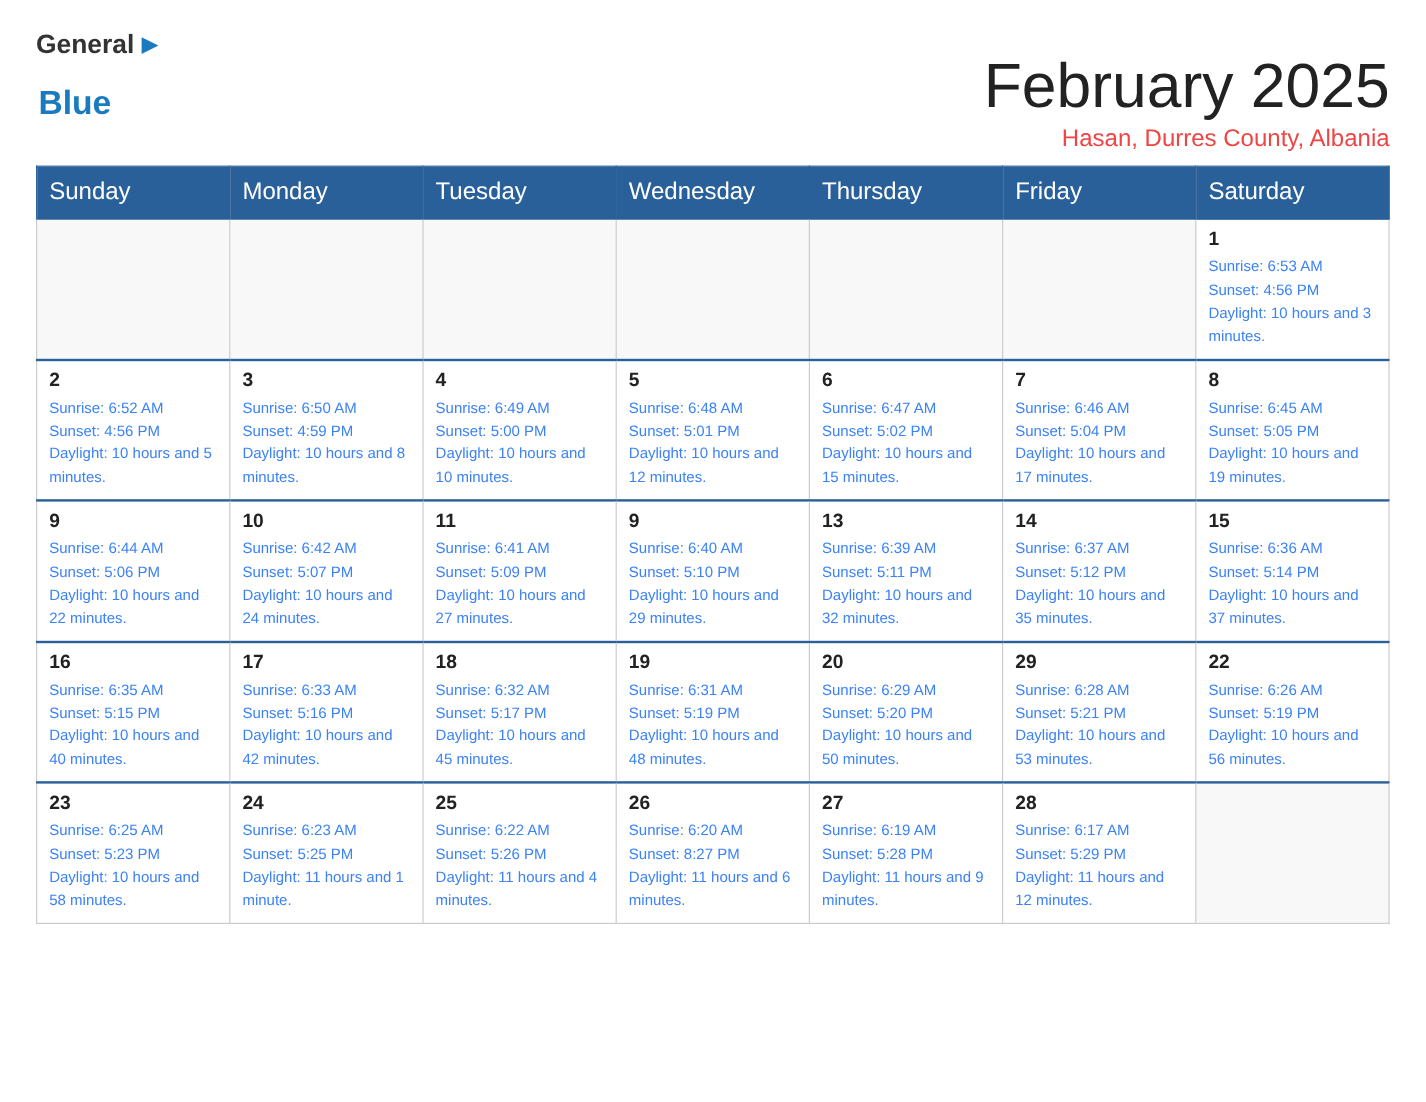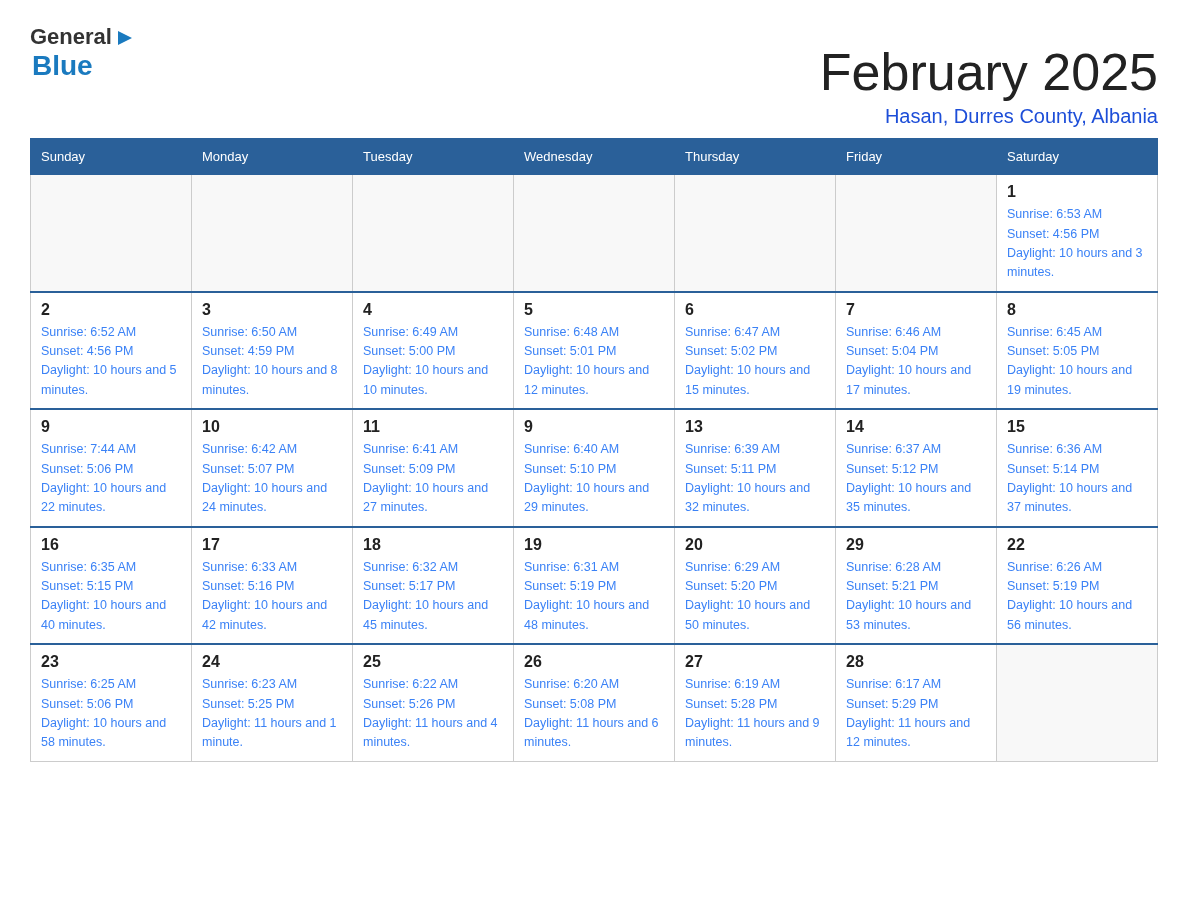--- a/index.html
+++ b/index.html
@@ -17,20 +17,21 @@
       margin-bottom: 10px;
     }
     .logo-text-general {
       font-size: 22px;
       font-weight: bold;
       color: #333;
     }
     .logo-block {
       display: flex;
       flex-direction: column;
+      gap: 20px;
     }
     .logo-line1 {
       display: flex;
       align-items: center;
     }
     .logo-line2 {
       color: #1a7abf;
       font-size: 28px;
       font-weight: bold;
       padding-left: 2px;
@@ -40,32 +41,32 @@
     }
     .calendar-title {
       font-size: 52px;
       font-weight: normal;
       color: #222;
       line-height: 1.1;
       margin-top: 20px;
     }
     .calendar-subtitle {
       font-size: 20px;
-      color: #1d4ed8;
+      color: #ef4444;
       margin-top: 4px;
     }
     .calendar {
       width: 100%;
       border-collapse: collapse;
       margin-top: 10px;
     }
     .calendar th {
       background-color: #2a6099;
       color: #fff;
-      font-size: 13px;
+      font-size: 20px;
       font-weight: normal;
       padding: 10px 10px;
       text-align: left;
       border: 1px solid #2a6099;
     }
     .calendar td {
       vertical-align: top;
       border: 1px solid #ccc;
       padding: 8px 10px;
       min-height: 100px;
@@ -179,21 +180,21 @@
         <td>
           <div class="day-number">8</div>
           <div class="day-info">Sunrise: 6:45 AM
 Sunset: 5:05 PM
 Daylight: 10 hours and 19 minutes.</div>
         </td>
       </tr>
       <tr class="row-divider">
         <td>
           <div class="day-number">9</div>
-          <div class="day-info">Sunrise: 7:44 AM
+          <div class="day-info">Sunrise: 6:44 AM
 Sunset: 5:06 PM
 Daylight: 10 hours and 22 minutes.</div>
         </td>
         <td>
           <div class="day-number">10</div>
           <div class="day-info">Sunrise: 6:42 AM
 Sunset: 5:07 PM
 Daylight: 10 hours and 24 minutes.</div>
         </td>
         <td>
@@ -268,39 +269,39 @@
           <div class="day-number">22</div>
           <div class="day-info">Sunrise: 6:26 AM
 Sunset: 5:19 PM
 Daylight: 10 hours and 56 minutes.</div>
         </td>
       </tr>
       <tr class="row-divider">
         <td>
           <div class="day-number">23</div>
           <div class="day-info">Sunrise: 6:25 AM
-Sunset: 5:06 PM
+Sunset: 5:23 PM
 Daylight: 10 hours and 58 minutes.</div>
         </td>
         <td>
           <div class="day-number">24</div>
           <div class="day-info">Sunrise: 6:23 AM
 Sunset: 5:25 PM
 Daylight: 11 hours and 1 minute.</div>
         </td>
         <td>
           <div class="day-number">25</div>
           <div class="day-info">Sunrise: 6:22 AM
 Sunset: 5:26 PM
 Daylight: 11 hours and 4 minutes.</div>
         </td>
         <td>
           <div class="day-number">26</div>
           <div class="day-info">Sunrise: 6:20 AM
-Sunset: 5:08 PM
+Sunset: 8:27 PM
 Daylight: 11 hours and 6 minutes.</div>
         </td>
         <td>
           <div class="day-number">27</div>
           <div class="day-info">Sunrise: 6:19 AM
 Sunset: 5:28 PM
 Daylight: 11 hours and 9 minutes.</div>
         </td>
         <td>
           <div class="day-number">28</div>

